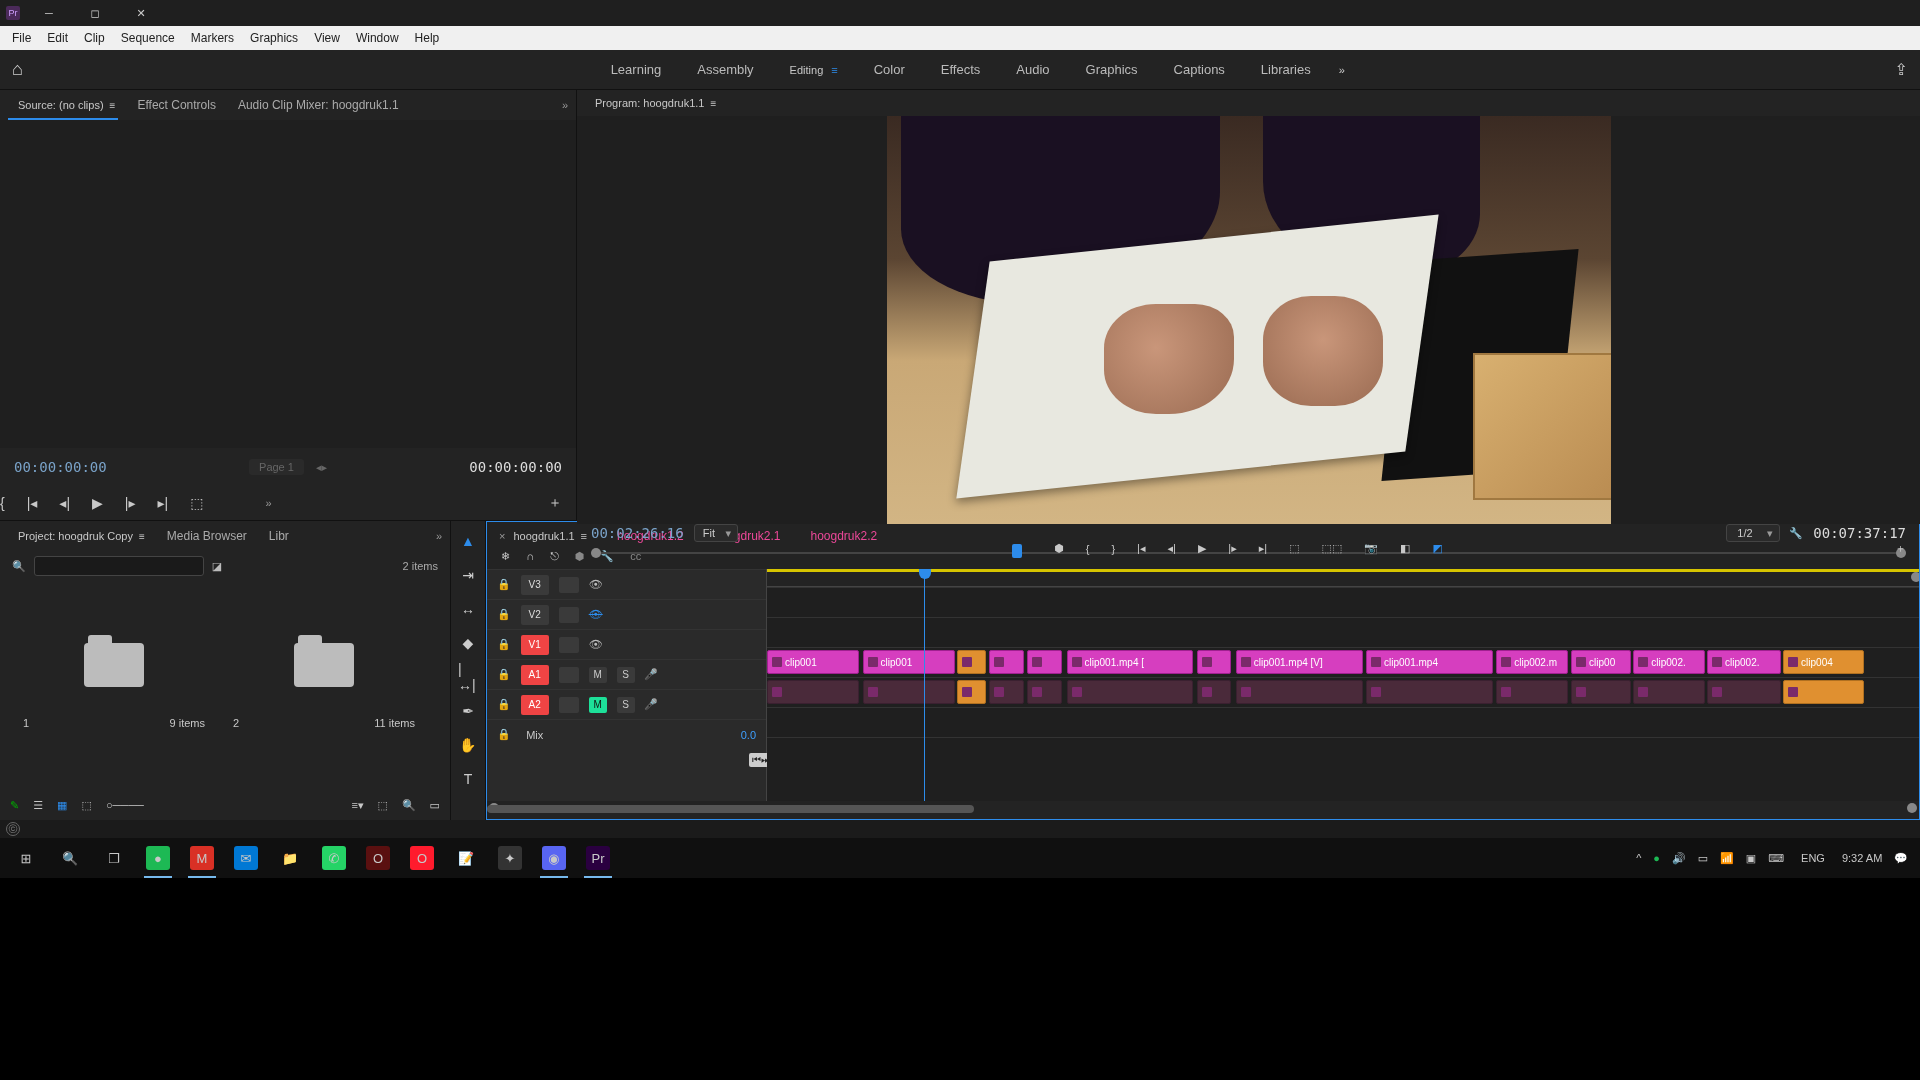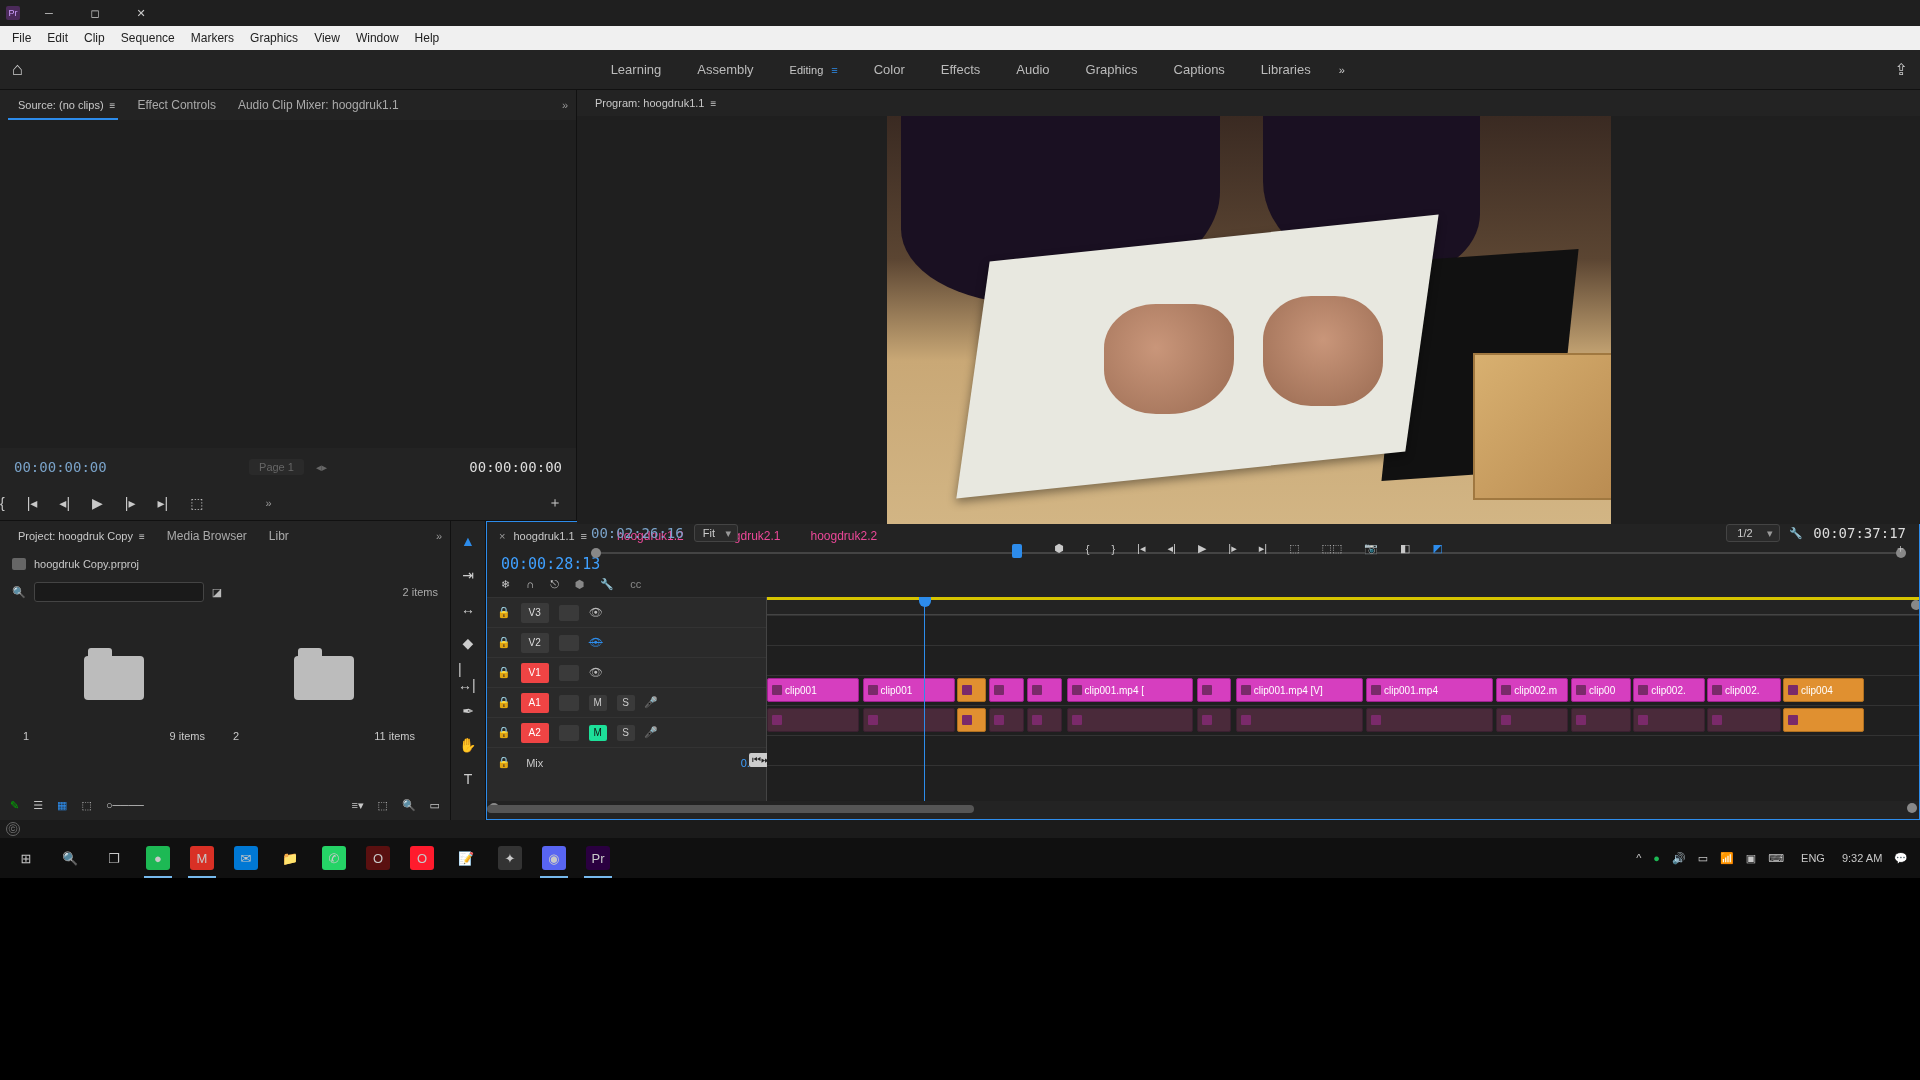--- a/index.html
+++ b/index.html
@@ -276,24 +276,20 @@
   <div class="proj-panel">
     <div class="tabs">
       <div class="tab active">
           <span>Project: hoogdruk Copy</span>
           <span class="burger">≡</span>
         </div>
       <div class="tab">Media Browser</div>
       <div class="tab">Libr</div>
       <div class="chev">»</div>
     </div>
-    <div class="proj-file">
-      <div class="fico"></div>
-      <span>hoogdruk Copy.prproj</span>
-    </div>
     <div class="proj-search">
       <span class="sico">🔍</span>
       <div class="sbox"></div>
       <span class="sico">◪</span>
       <span class="items">2 items</span>
     </div>
     <div class="bins">
       <div class="bin">
         <div class="folder"></div>
         <div class="meta">
@@ -336,23 +332,20 @@
   <div class="timeline">
     <div class="tl-tabs">
       <div class="tltab active">
           <span class="close">×</span>
           <span>hoogdruk1.1</span>
           <span>≡</span>
         </div>
       <div class="tltab">hoogdruk1.2</div>
       <div class="tltab">hoogdruk2.1</div>
       <div class="tltab">hoogdruk2.2</div>
-    </div>
-    <div class="tl-head">
-      <span class="tc">00:00:28:13</span>
     </div>
     <div class="tl-icons">
       <span>❄</span>
       <span>∩</span>
       <span>⎋</span>
       <span class="dim">⬢</span>
       <span class="dim">🔧</span>
       <span class="dim">cc</span>
     </div>
     <div class="tl-body">

